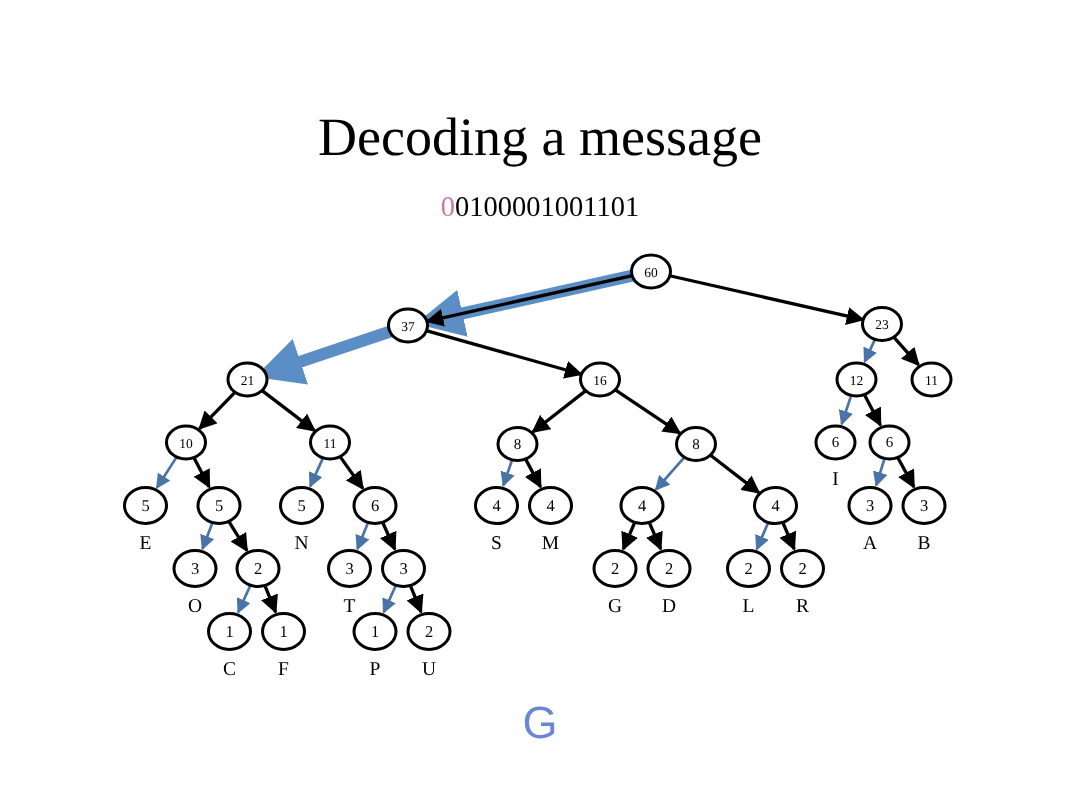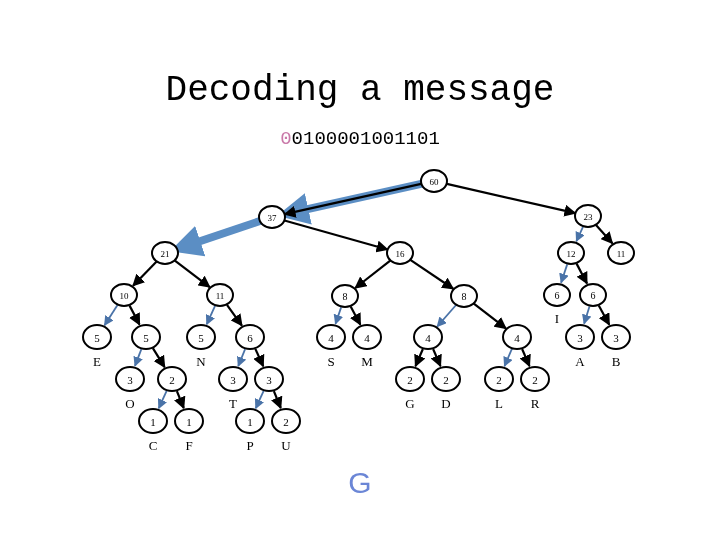--- a/index.html
+++ b/index.html
@@ -17,32 +17,32 @@
   }
   #slide-title {
     position: absolute;
     left: 0;
     top: 46px;
     width: 720px;
     text-align: center;
     font-size: 36px;
     font-weight: normal;
     color: #000000;
-    font-family: Liberation Mono, monospace;
+    font-family: Liberation Serif, serif;
     letter-spacing: 0px;
   }
   #bitstring {
     position: absolute;
     left: 0;
     top: 128px;
     width: 720px;
     text-align: center;
     font-size: 19px;
     color: #000000;
-    font-family: Liberation Mono, monospace;
+    font-family: Liberation Serif, serif;
     white-space: pre;
   }
   #bitstring .bit-consumed {
     color: #c978a8;
   }
   #tree-svg {
     position: absolute;
     left: 0;
     top: 0;
     width: 720px;

